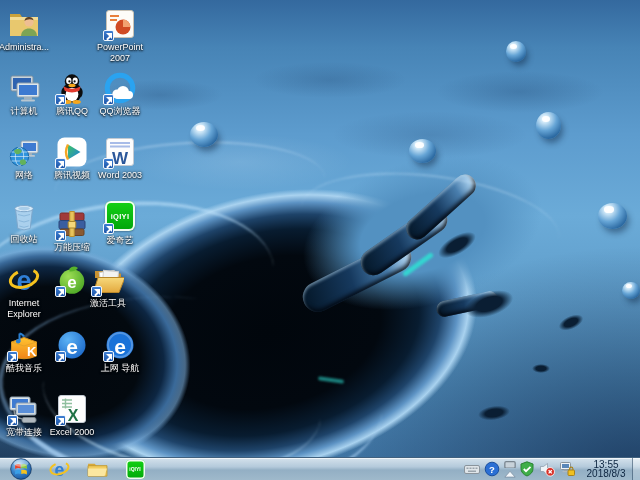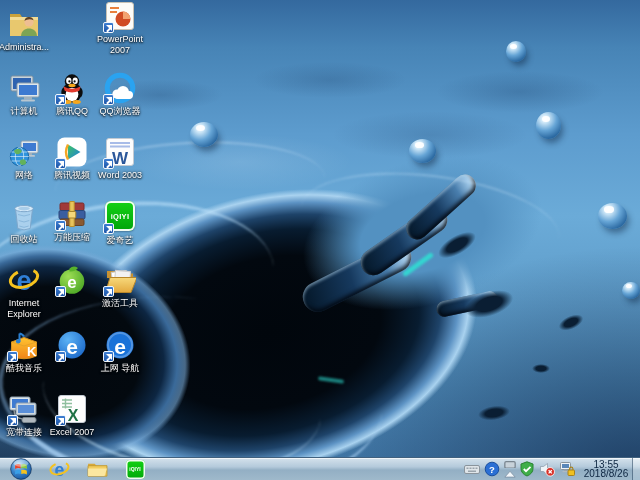--- a/index.html
+++ b/index.html
@@ -121,21 +121,21 @@
       <path d="M2 6h10l2 3h16v19H2z" fill="#caa23c"></path>
           <path d="M2 9h28v19H2z" fill="#e8c86e"></path>
           <path d="M2 9h28v3H2z" fill="#f2dc96"></path>
       <circle cx="21" cy="14" r="4.6" fill="#eebe92"></circle>
           <path d="M16.4 12.8a4.8 4.8 0 0 1 9.2-.6q-4.6-2.4-9.2.6z" fill="#5f4326"></path>
       <path d="M13 28c.5-5.5 4-7.5 8-7.5s7.5 2 8 7.5z" fill="#7da454"></path>
         </svg>
       </div>
     <div class="lbl">Administra...</div>
   </div>
-  <div class="cell" style="left:88px;top:0">
+  <div class="cell" style="left:88px;top:8px">
     <div class="ico">
         <svg viewBox="0 0 32 32">
       <rect x="2.5" y="2.5" width="27" height="27" rx="2.5" fill="#fdfcf8" stroke="#c9c2b4"></rect>
       <rect x="6" y="7" width="9" height="2" fill="#e8803c"></rect>
           <rect x="6" y="11" width="7" height="2" fill="#e8803c"></rect>
       <circle cx="19" cy="19" r="7.5" fill="#d04b23"></circle>
           <path d="M19 19V11.5A7.5 7.5 0 0 1 26.5 19z" fill="#f2a270"></path>
         </svg>
       <span class="sc"></span>
       </div>
@@ -242,21 +242,21 @@
     <div class="ico">
         <svg viewBox="0 0 32 32">
       <path d="M7.5 9l2.3 19.5q6.2 2.8 12.4 0L24.5 9z" fill="rgba(188,219,243,.78)" stroke="#7fa8cc"></path>
       <path d="M10 14.5q6 3 12 0M10.7 20.5q5.3 3 10.6 0M11.3 26q4.7 2.6 9.4 0" stroke="#8ab8dc" fill="none"></path>
       <ellipse cx="16" cy="8.6" rx="9.2" ry="3.1" fill="#d8ebf9" stroke="#7fa8cc"></ellipse>
       <ellipse cx="16" cy="8.6" rx="5.8" ry="1.8" fill="#a9cde9"></ellipse>
         </svg>
       </div>
     <div class="lbl">回收站</div>
   </div>
-  <div class="cell" style="left:40px;top:198px">
+  <div class="cell" style="left:40px;top:208px">
     <div class="ico">
         <svg viewBox="0 0 32 32">
       <rect x="4" y="5" width="24" height="7.5" rx="1.5" fill="#a03a3a" stroke="#7c2a2a"></rect>
       <rect x="3" y="12.5" width="26" height="8.5" rx="1.5" fill="#3a5ea0" stroke="#2a4578"></rect>
       <rect x="4" y="21" width="24" height="6.5" rx="1.5" fill="#8a5a32" stroke="#6a4424"></rect>
       <rect x="13.8" y="3.5" width="4.4" height="25" fill="#e8c35a" stroke="#b8912f"></rect>
       <rect x="12.2" y="13.5" width="7.6" height="6.5" rx="1" fill="#f5d87a" stroke="#a8842a"></rect>
         </svg>
       <span class="sc"></span>
       </div>
@@ -290,21 +290,21 @@
               <stop offset="1" stop-color="#3f9f1e"></stop>
             </radialGradient>
           </defs>
       <circle cx="16" cy="17.5" r="12.3" fill="url(#g360)"></circle>
       <text x="16" y="24" font-size="17" font-weight="bold" fill="#fff" text-anchor="middle">e</text>
       <path d="M13.5 4.5q4-3.5 8.5-.5-3 4-8.5 3.5z" fill="#57b22a"></path>
         </svg>
       <span class="sc"></span>
       </div>
   </div>
-  <div class="cell" style="left:88px;top:264px">
+  <div class="cell" style="left:76px;top:264px">
     <div class="ico">
         <svg viewBox="0 0 32 32">
       <defs>
             <linearGradient id="gAct" x1="0" y1="0" x2="0" y2="1">
               <stop offset="0" stop-color="#f7d97c"></stop>
               <stop offset="1" stop-color="#e3a93e"></stop>
             </linearGradient>
           </defs>
       <path d="M3 7h10l2 2.5h14V14H3z" fill="#c89232"></path>
       <rect x="8" y="7.5" width="15" height="13" fill="#fff" stroke="#c8c8c8" transform="rotate(-7 15 14)"></rect>
@@ -381,21 +381,21 @@
     <div class="ico">
         <svg viewBox="0 0 32 32">
       <rect x="2.5" y="2.5" width="27" height="27" rx="2.5" fill="#fdfdfd" stroke="#c3cad2"></rect>
       <g stroke="#8fbf9f" stroke-width="1.4" fill="none">
             <path d="M6 7h10M6 10.5h10M6 14h10M9.5 5.5v10"></path>
           </g>
       <text x="17" y="27.5" font-size="16" font-weight="bold" fill="#1e7145" text-anchor="middle" font-family="Liberation Serif,serif">X</text>
         </svg>
       <span class="sc"></span>
       </div>
-    <div class="lbl">Excel 2007</div>
+    <div class="lbl">Excel 2000</div>
   </div>
 
   <div class="taskbar">
     <div class="start">
       <svg viewBox="0 0 22 22">
         <defs>
             <radialGradient id="gOrb" cx=".38" cy=".3" r=".85">
               <stop offset="0" stop-color="#bfe0f5"></stop>
               <stop offset=".45" stop-color="#3a85cc"></stop>
               <stop offset="1" stop-color="#0d4b94"></stop>
@@ -475,18 +475,18 @@
             <rect x="1.5" y="1.5" width="10" height="7" rx="1" fill="#eef3f7" stroke="#8a949c"></rect>
         <rect x="3" y="3" width="7" height="4" fill="#5a87b8"></rect>
             <rect x="5" y="8.5" width="3" height="1.5" fill="#9aa4ac"></rect>
             <rect x="3.5" y="10" width="6" height="1.2" fill="#b0bac2"></rect>
         <rect x="9" y="9" width="6.5" height="5.5" rx="1" fill="#f0c020" stroke="#a8821a"></rect>
         <path d="M10.5 9V7.8a1.7 1.7 0 0 1 3.4 0V9" stroke="#a8821a" fill="none" stroke-width="1.1"></path>
           </svg>
       </span>
       <div class="clock">
         <div>13:55</div>
-        <div>2018/8/26</div>
+        <div>2018/8/3</div>
       </div>
       <div class="showdesk"></div>
     </div>
   </div>
 </div>
 
 </body></html>

